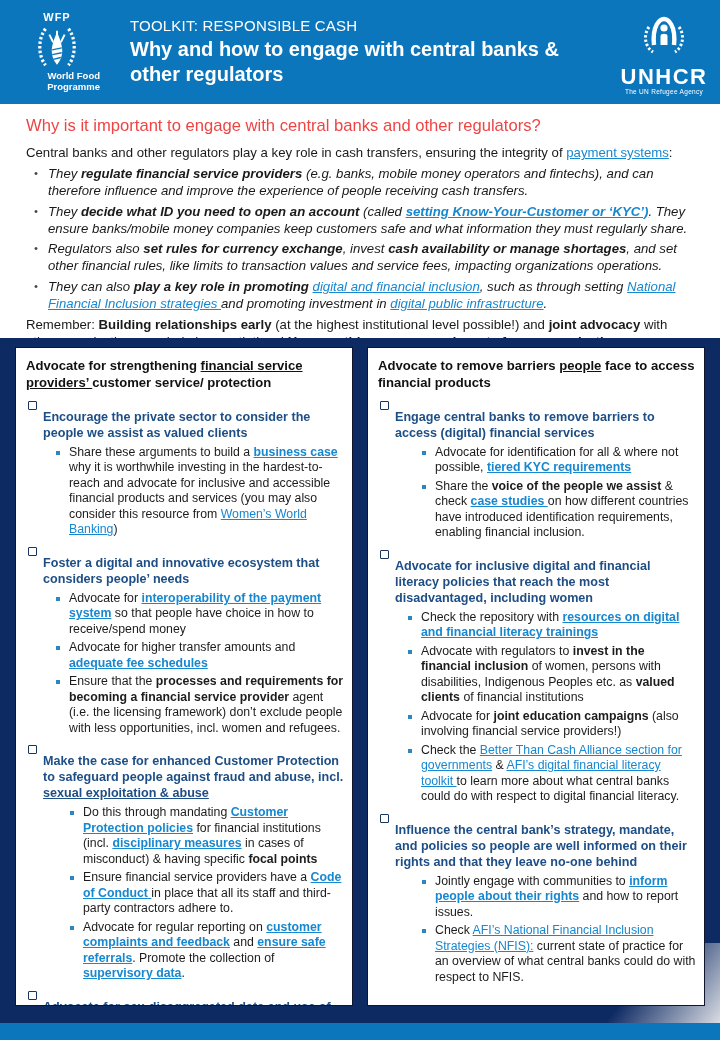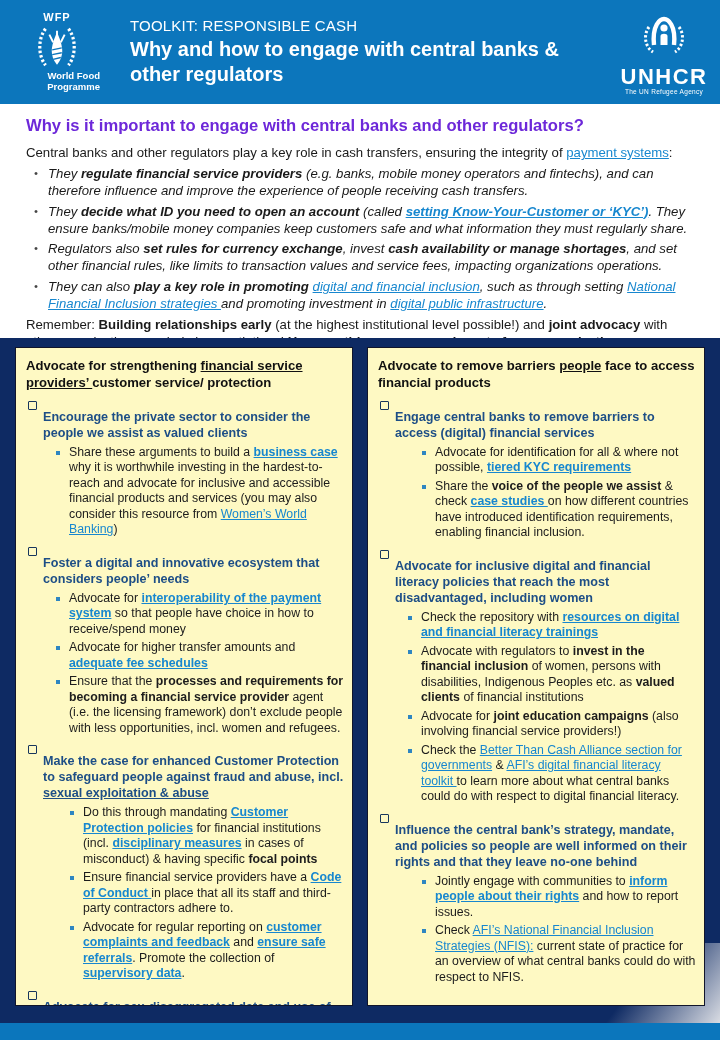--- a/index.html
+++ b/index.html
@@ -14,41 +14,41 @@
   .wfp-name { font-size:9.5px; font-weight:bold; line-height:1.15;text-align:right; }
   .titles { flex:1; padding-left:6px; }
   .kicker { font-size:15px; font-weight:400; letter-spacing:.2px; margin-bottom:3px; }
   .main-title { font-size:20px; font-weight:bold; line-height:1.25; max-width:452px; }
   .unhcr-logo { width:96px; text-align:center; flex:none; }
   .unhcr-name { font-size:22px; font-weight:bold; letter-spacing:1.5px; line-height:1; margin-top:11px; }
   .unhcr-tagline { font-size:6.5px; letter-spacing:.3px; }
 
   
   .intro { height:234px; padding:10px 26px 0 26px; }
-  .intro h1 { color:#6d28d9; font-size:16.6px; font-weight:bold; margin:2px 0 9px; }
+  .intro h1 { color:#ef4444; font-size:16.6px; font-weight:normal; margin:2px 0 9px; }
   .intro p, .intro li { font-size:13.2px; line-height:1.28; }
   .lead { margin-bottom:4px; }
   .intro ul { list-style:none;font-style:italic; }
   .intro li { position:relative; padding-left:22px; margin-bottom:4px; }
   .intro li::before { content:"•"; position:absolute; left:8px; top:0; color:#444; font-size:11px; }
   .remember { margin-top:2px; }
 
   
   .b  { font-weight:bold; }
   .u  { text-decoration:underline; }
   .bu { font-weight:bold; text-decoration:underline; }
   a.link, a.linkb { color:#1787cf; text-decoration:underline; }
   a.linkb { font-weight:bold; }
 
   
   .navy { position:relative; height:685px; background:#0e2a63; padding:9px 15px 17px;
           display:flex; gap:14px; }
   .corner-fade { position:absolute; right:0; bottom:0; width:150px; height:80px;
                  background:linear-gradient(306deg, #d9dce3 0%, rgba(14,42,99,0) 55%); }
-  .card { position:relative; z-index:1; background:#fef9c3; flex:1; border:1.5px solid #11152b;
+  .card { position:relative; z-index:1; background:#ffffff; flex:1; border:1.5px solid #11152b;
           padding:9px 8px 8px 10px; height:659px; overflow:hidden; }
   .card-header { font-size:13.1px; font-weight:bold; color:#111; line-height:1.3; margin-bottom:7px; }
   .check-item { display:flex; margin:6px 0 2px;flex-direction:column; }
   .checkbox { flex:none; width:9px; height:9px; border:1.6px solid #17365d; border-radius:1px;
               margin:3px 0 0 2px; }
   .check-label { padding-left:17px; color:#1d4e86; font-weight:bold; font-size:12.6px; line-height:1.27; }
   .sub { display:flex; padding-left:30px; margin:3px 0; }
   .sub.deep { padding-left:44px; }
   .dot { flex:none; width:4px; height:4px; background:#2e86c1; margin:6px 9px 0 0; }
   .sub-text { font-size:12.3px; line-height:1.26; color:#1c1c1c; }

